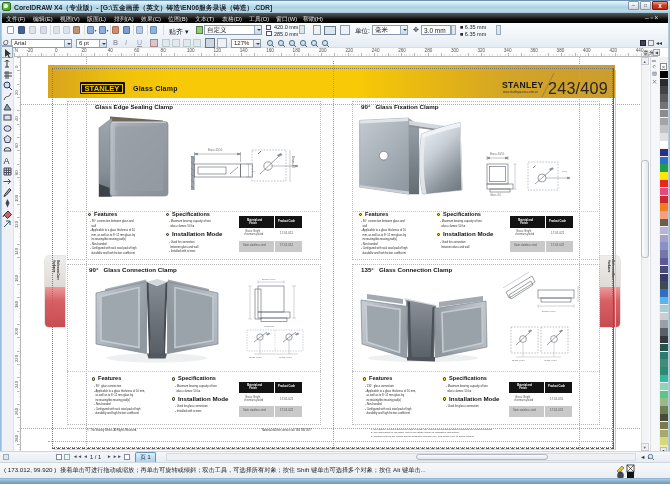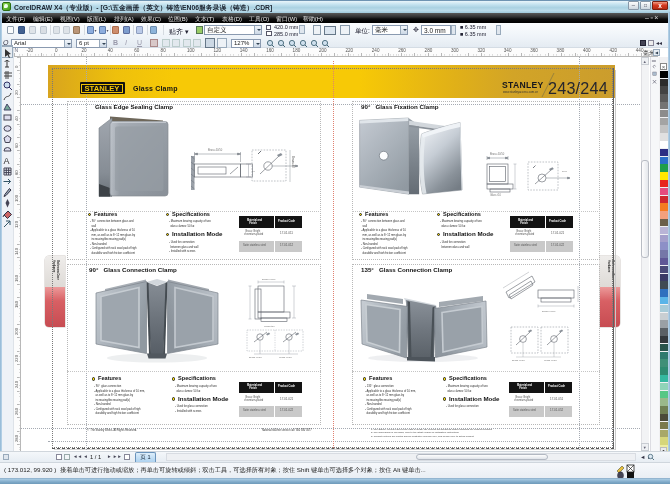--- a/index.html
+++ b/index.html
@@ -38,21 +38,21 @@
     <div style="position:absolute;left:332.6px;top:61px;width:0;height:387px;border-left:1px dotted #e08070"></div>
     <div style="position:absolute;left:79.5px;top:82.3px;width:45px;height:11.4px;background:#111;border-radius:1px"></div>
     <div style="position:absolute;left:80.7px;top:83.5px;width:42.6px;height:9px;border:0.8px solid #f0c000"></div>
     <div class="t" style="left:79.5px;top:84.4px;width:45px;text-align:center;font-size:7.6px;font-weight:bold;color:#f5c60a;letter-spacing:0px">STANLEY</div>
     <div class="t" style="left:133px;top:85.2px;font-size:7px;font-weight:bold;color:#151515;letter-spacing:0.2px">Glass Clamp</div>
     <div class="t" style="left:502px;top:80.4px;font-size:8.6px;font-weight:bold;color:#17171d;letter-spacing:0.3px">STANLEY</div>
     <div class="t" style="left:503px;top:90px;font-size:3.4px;color:#333;transform:scale(0.85);transform-origin:0 0">www.stanleyaccess.com.cn</div>
     <svg style="position:absolute;left:540px;top:72px" width="16" height="26" viewBox="0 0 16 26">
       <path d="M2 25 L14 1" stroke="#8a7a40" stroke-width="0.8"></path>
     </svg>
-    <div class="t" style="left:548px;top:78.8px;font-size:16.2px;color:#26262e;letter-spacing:0.2px">243/244</div>
+    <div class="t" style="left:548px;top:78.8px;font-size:16.2px;color:#26262e;letter-spacing:0.2px">243/409</div>
 <div style="position:absolute;left:66.5px;top:100.5px;width:254.0px;height:159.0px;border:1px dotted #b8b8b8"></div>
     <div style="position:absolute;left:66.5px;top:210.5px;width:254.0px;height:0;border-top:1px dotted #c5c5c5"></div>
     <div style="position:absolute;left:352px;top:100.5px;width:248px;height:159.0px;border:1px dotted #b8b8b8"></div>
     <div style="position:absolute;left:352px;top:210.5px;width:248px;height:0;border-top:1px dotted #c5c5c5"></div>
     <div style="position:absolute;left:66.5px;top:263.5px;width:254.0px;height:161.3px;border:1px dotted #b8b8b8"></div>
     <div style="position:absolute;left:66.5px;top:371px;width:254.0px;height:0;border-top:1px dotted #c5c5c5"></div>
     <div style="position:absolute;left:352px;top:263.5px;width:248px;height:161.3px;border:1px dotted #b8b8b8"></div>
     <div style="position:absolute;left:352px;top:371px;width:248px;height:0;border-top:1px dotted #c5c5c5"></div>
     <div class="t" style="left:95px;top:103.2px;font-size:6.2px;font-weight:bold;color:#111">Glass Edge Sealing Clamp</div>
     <div class="t" style="left:361px;top:103.2px;font-size:6.2px;font-weight:bold;color:#111">90°&nbsp;&nbsp;&nbsp;Glass Fixation Clamp</div>

